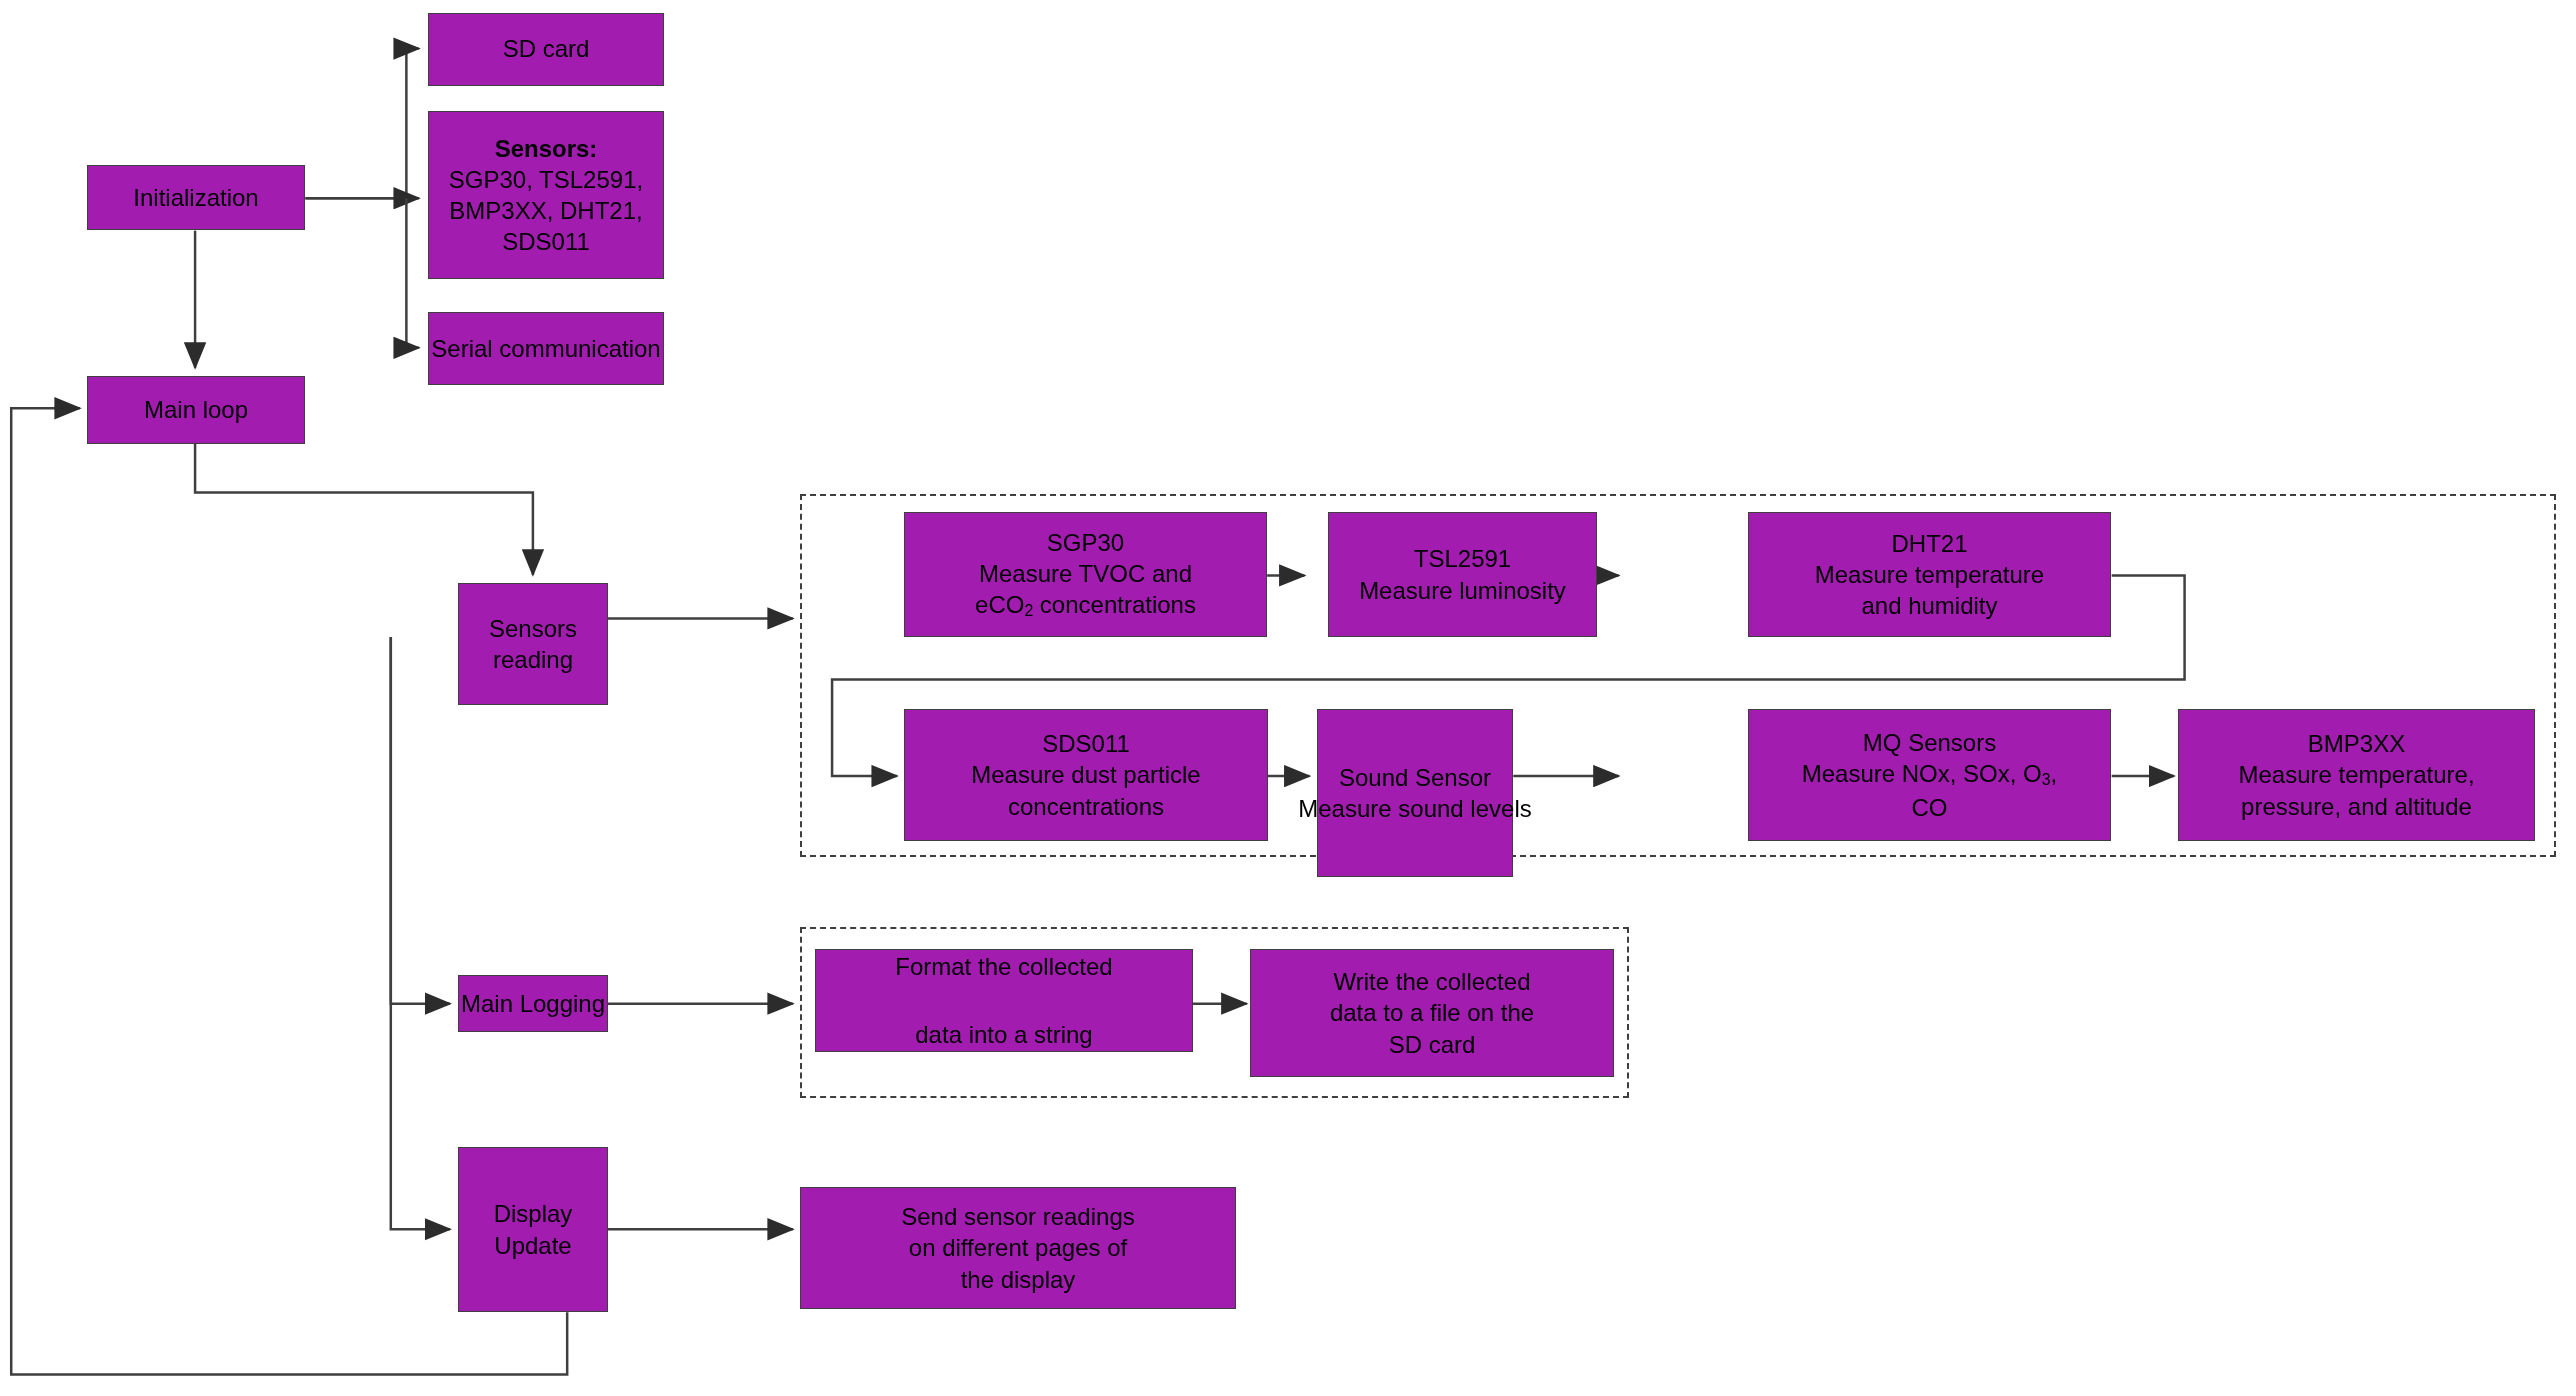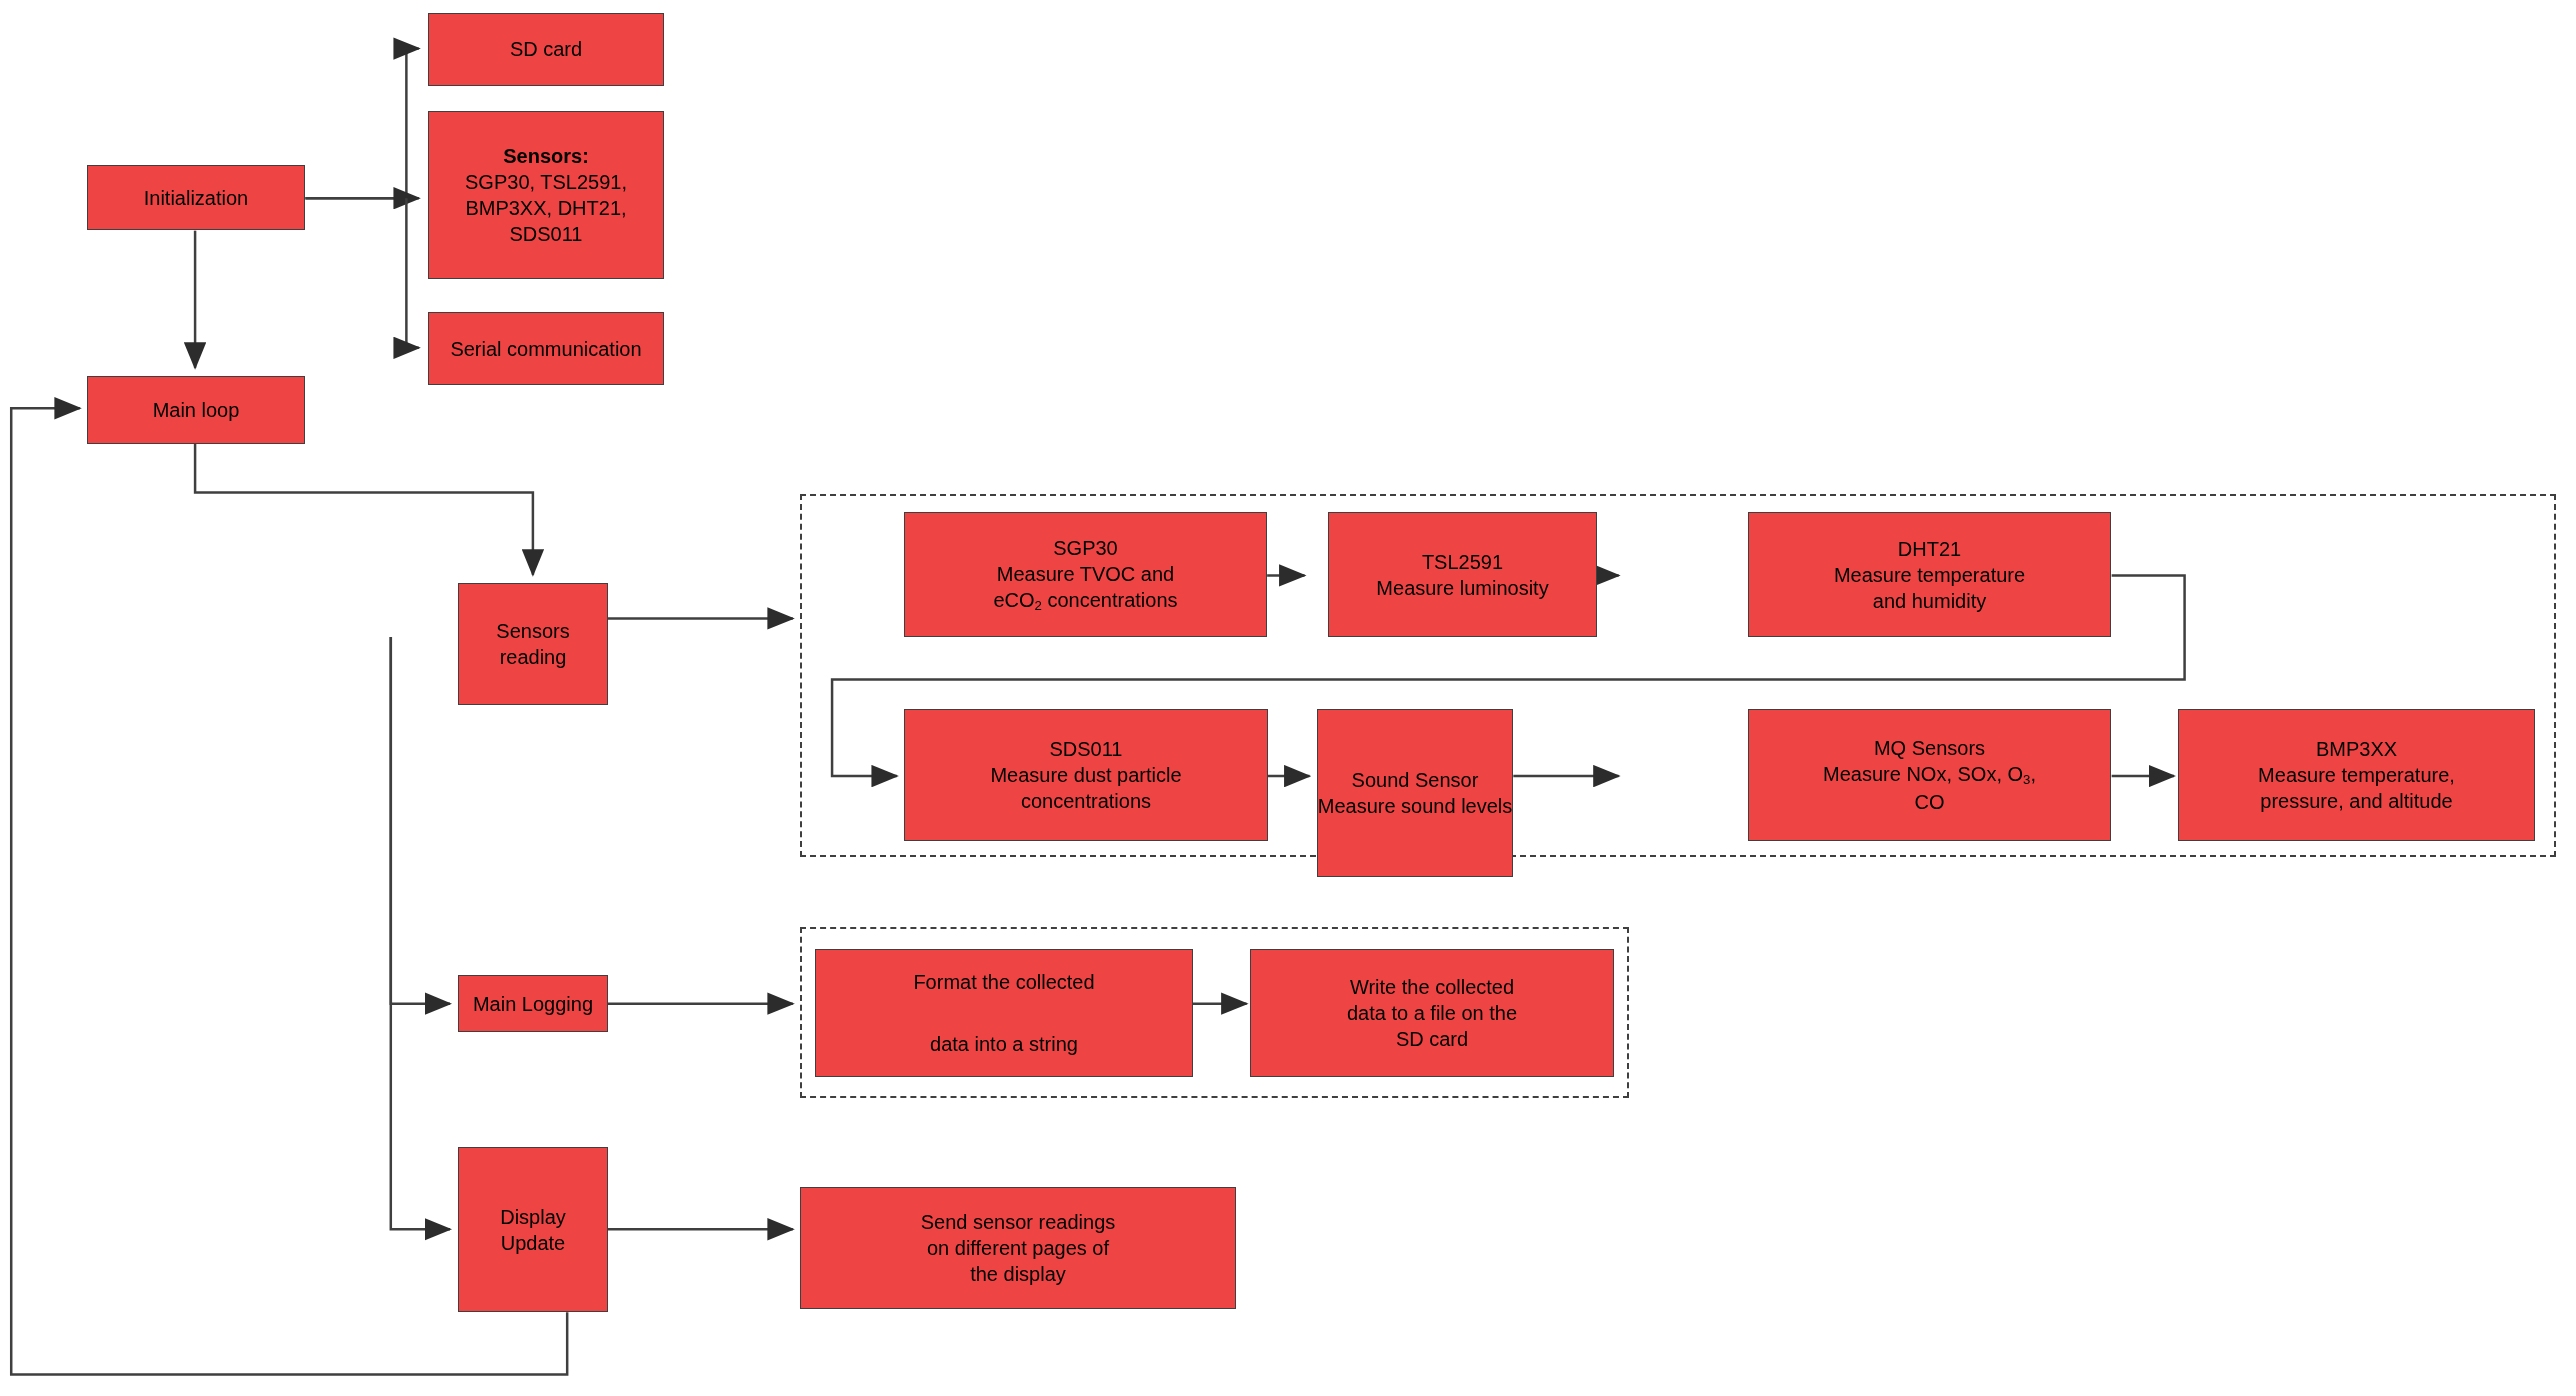--- a/index.html
+++ b/index.html
@@ -1,23 +1,23 @@
 <!DOCTYPE html>
 <html style="font-size:10px"><head>
 <meta charset="utf-8">
 <style>
   html,body{margin:0;padding:0;background:#ffffff;}
   body{width:2576px;height:1397px;overflow:hidden;
        font-family:"Liberation Sans","DejaVu Sans",sans-serif;}
   #stage{position:relative;width:2576px;height:1397px;background:#fff;}
   svg#wires{position:absolute;left:0;top:0;width:2576px;height:1397px;}
-  .node{position:absolute;box-sizing:border-box;background:#ef4444;
+  .node{position:absolute;box-sizing:border-box;background:#a21caf;
         border:1.9px solid #3f3f3f;display:flex;flex-direction:column;
         align-items:center;justify-content:center;text-align:center;
-        color:#000;font-size:20px;line-height:1.30;padding:2.5px 6.2px;}
+        color:#000;font-size:24px;line-height:1.30;padding:2.5px 6.2px;}
   .node .ln{display:block;white-space:nowrap;}
   .node .bold{font-weight:bold;}
   .grp{position:absolute;box-sizing:border-box;background:transparent;
        border:2.5px dashed #3f3f3f;pointer-events:none;}
   sub{font-size:0.66em;vertical-align:-0.22em;}
 </style>
 </head>
 <body>
 
 <div id="stage">
@@ -135,21 +135,21 @@
   </div>
 
   <div class="node" style="left:2178px;top:709px;width:357px;height:132px;">
     <span class="ln">BMP3XX</span>
     <span class="ln">Measure temperature,</span>
     <span class="ln">pressure, and altitude</span>
   </div>
 
   <div class="grp" style="left:800px;top:927px;width:829px;height:171px;"></div>
 
-  <div class="node" style="left:815px;top:949px;width:378px;height:128px;gap:36px;">
+  <div class="node" style="left:815px;top:949px;width:378px;height:103px;gap:36px;">
     <span class="ln">Format the collected</span>
     <span class="ln">data into a string</span>
   </div>
 
   <div class="node" style="left:1250px;top:949px;width:364px;height:128px;">
     <span class="ln">Write the collected</span>
     <span class="ln">data to a file on the</span>
     <span class="ln">SD card</span>
   </div>
 

